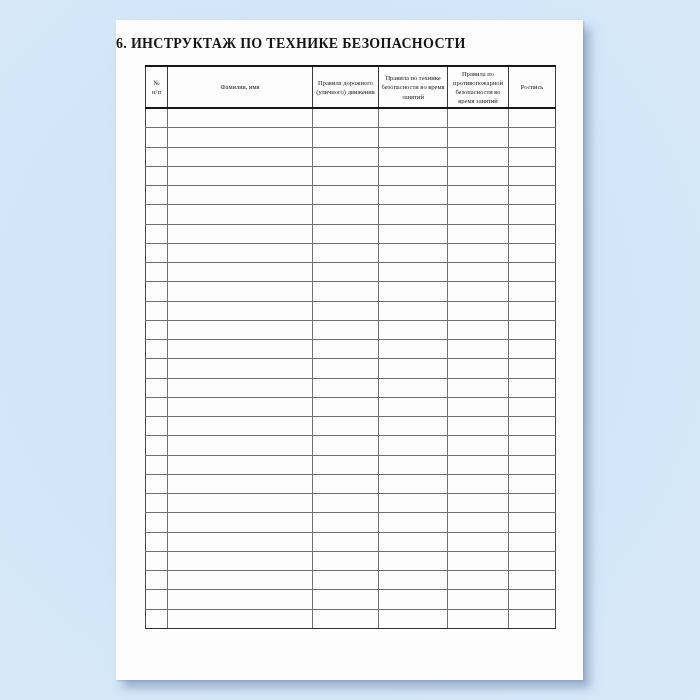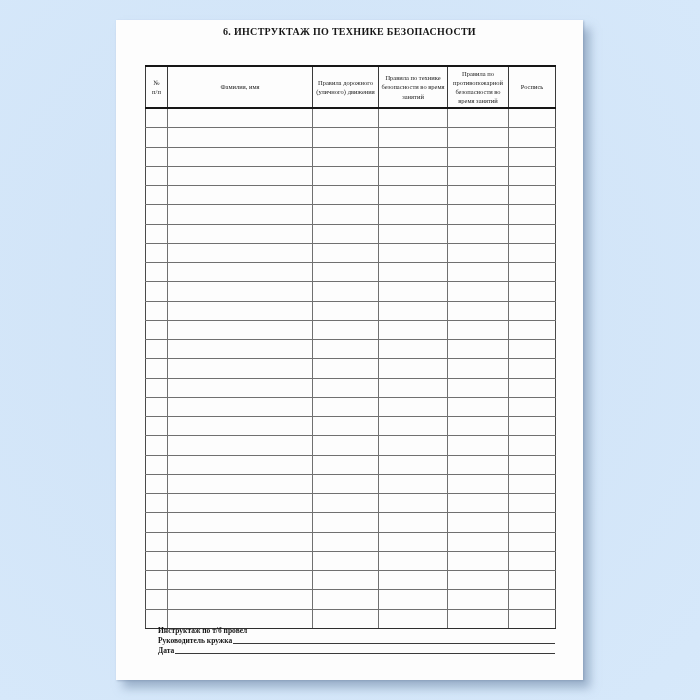--- a/index.html
+++ b/index.html
@@ -20,25 +20,24 @@
     position: absolute;
     left: 116px;
     top: 20px;
     width: 467px;
     height: 660px;
     background: #fdfdfd;
     box-shadow: 7px 8px 9px rgba(110, 135, 165, 0.55), 1px 1px 2px rgba(90, 110, 140, 0.35);
   }
   .doc-title {
     position: absolute;
-    top: 6px;
+    top: 16px;
     left: 0;
     width: 100%;
-    text-align: center;
-    font-size: 10px;
+    font-size: 14px;
     font-weight: bold;
     color: #151515;
     letter-spacing: 0.3px;
     white-space: nowrap;
   }
   .table-wrap {
     position: absolute;
     left: 29px;
     top: 45px;
     width: 410px;
@@ -338,28 +337,15 @@
               <td></td>
               <td></td>
               <td></td>
               <td></td>
               <td></td>
             </tr>
           </tbody>
       </table>
     </div>
 
-    <div class="footer">
-      <div class="footer-row">
-        <span>Инструктаж по т/б провел</span>
-      </div>
-      <div class="footer-row">
-        <span>Руководитель кружка</span>
-        <span class="fill-line"></span>
-      </div>
-      <div class="footer-row">
-        <span>Дата </span>
-        <span class="fill-line"></span>
-      </div>
-    </div>
 
   </div>
 </div>
 
 </body></html>

